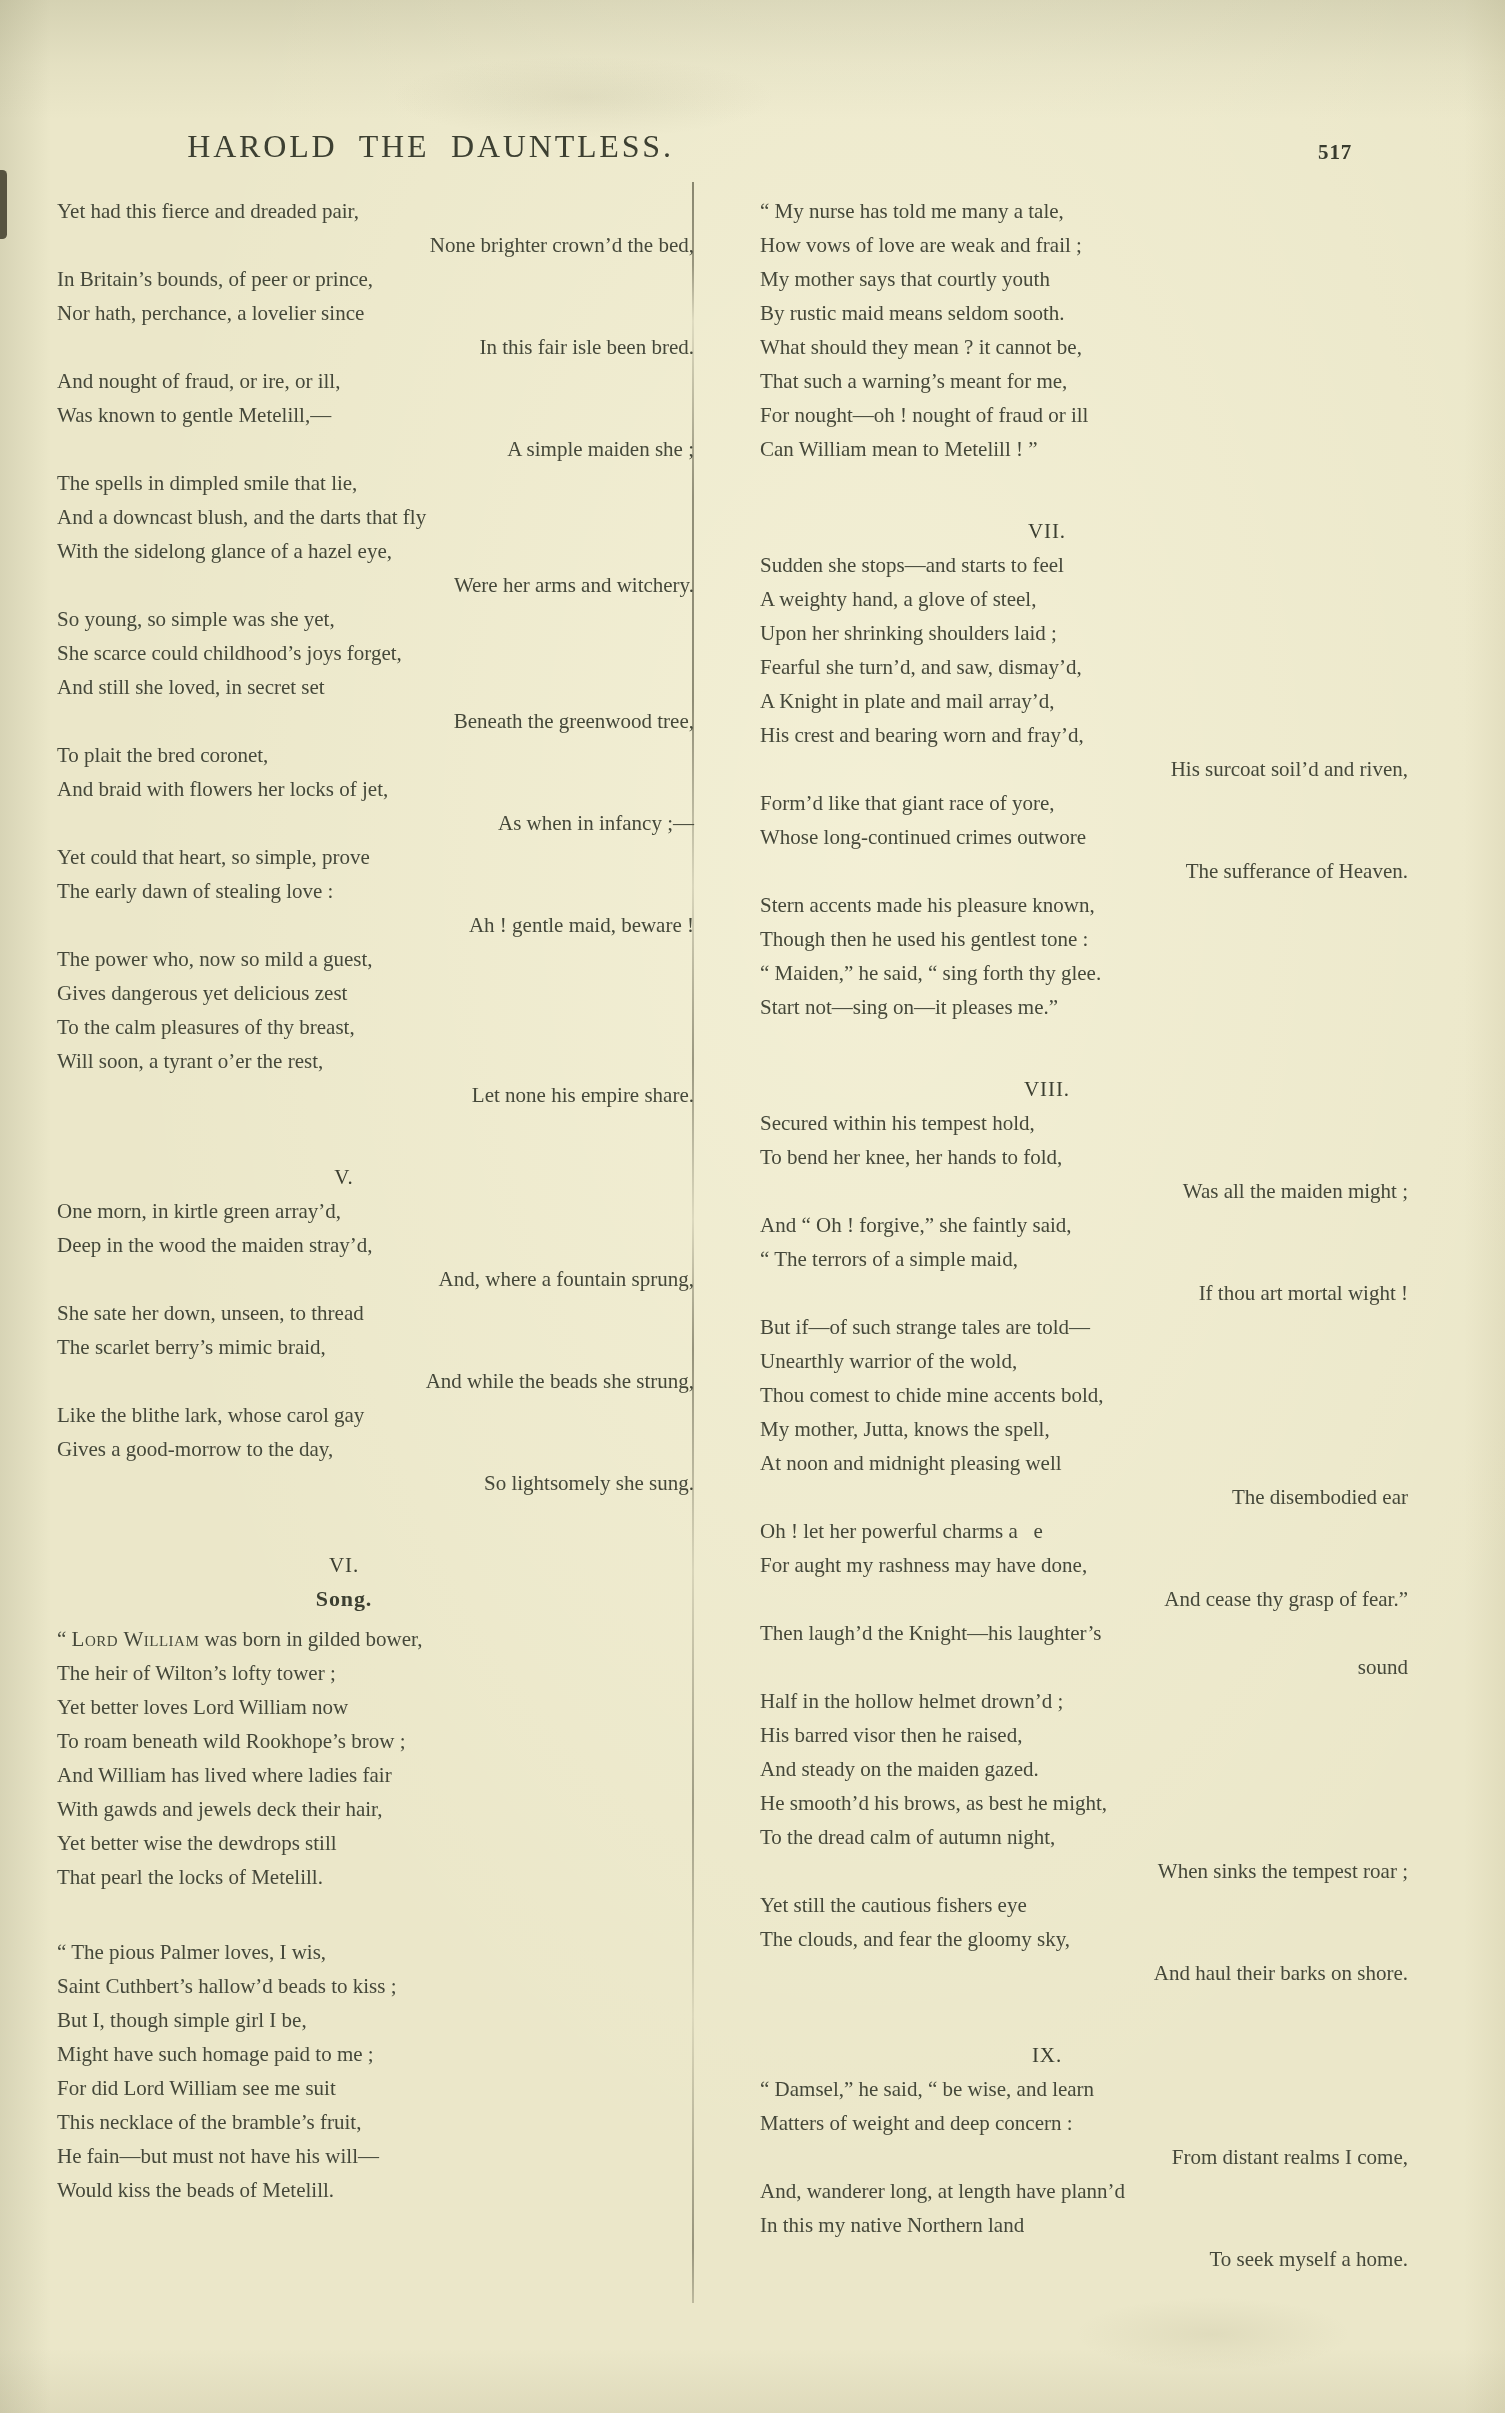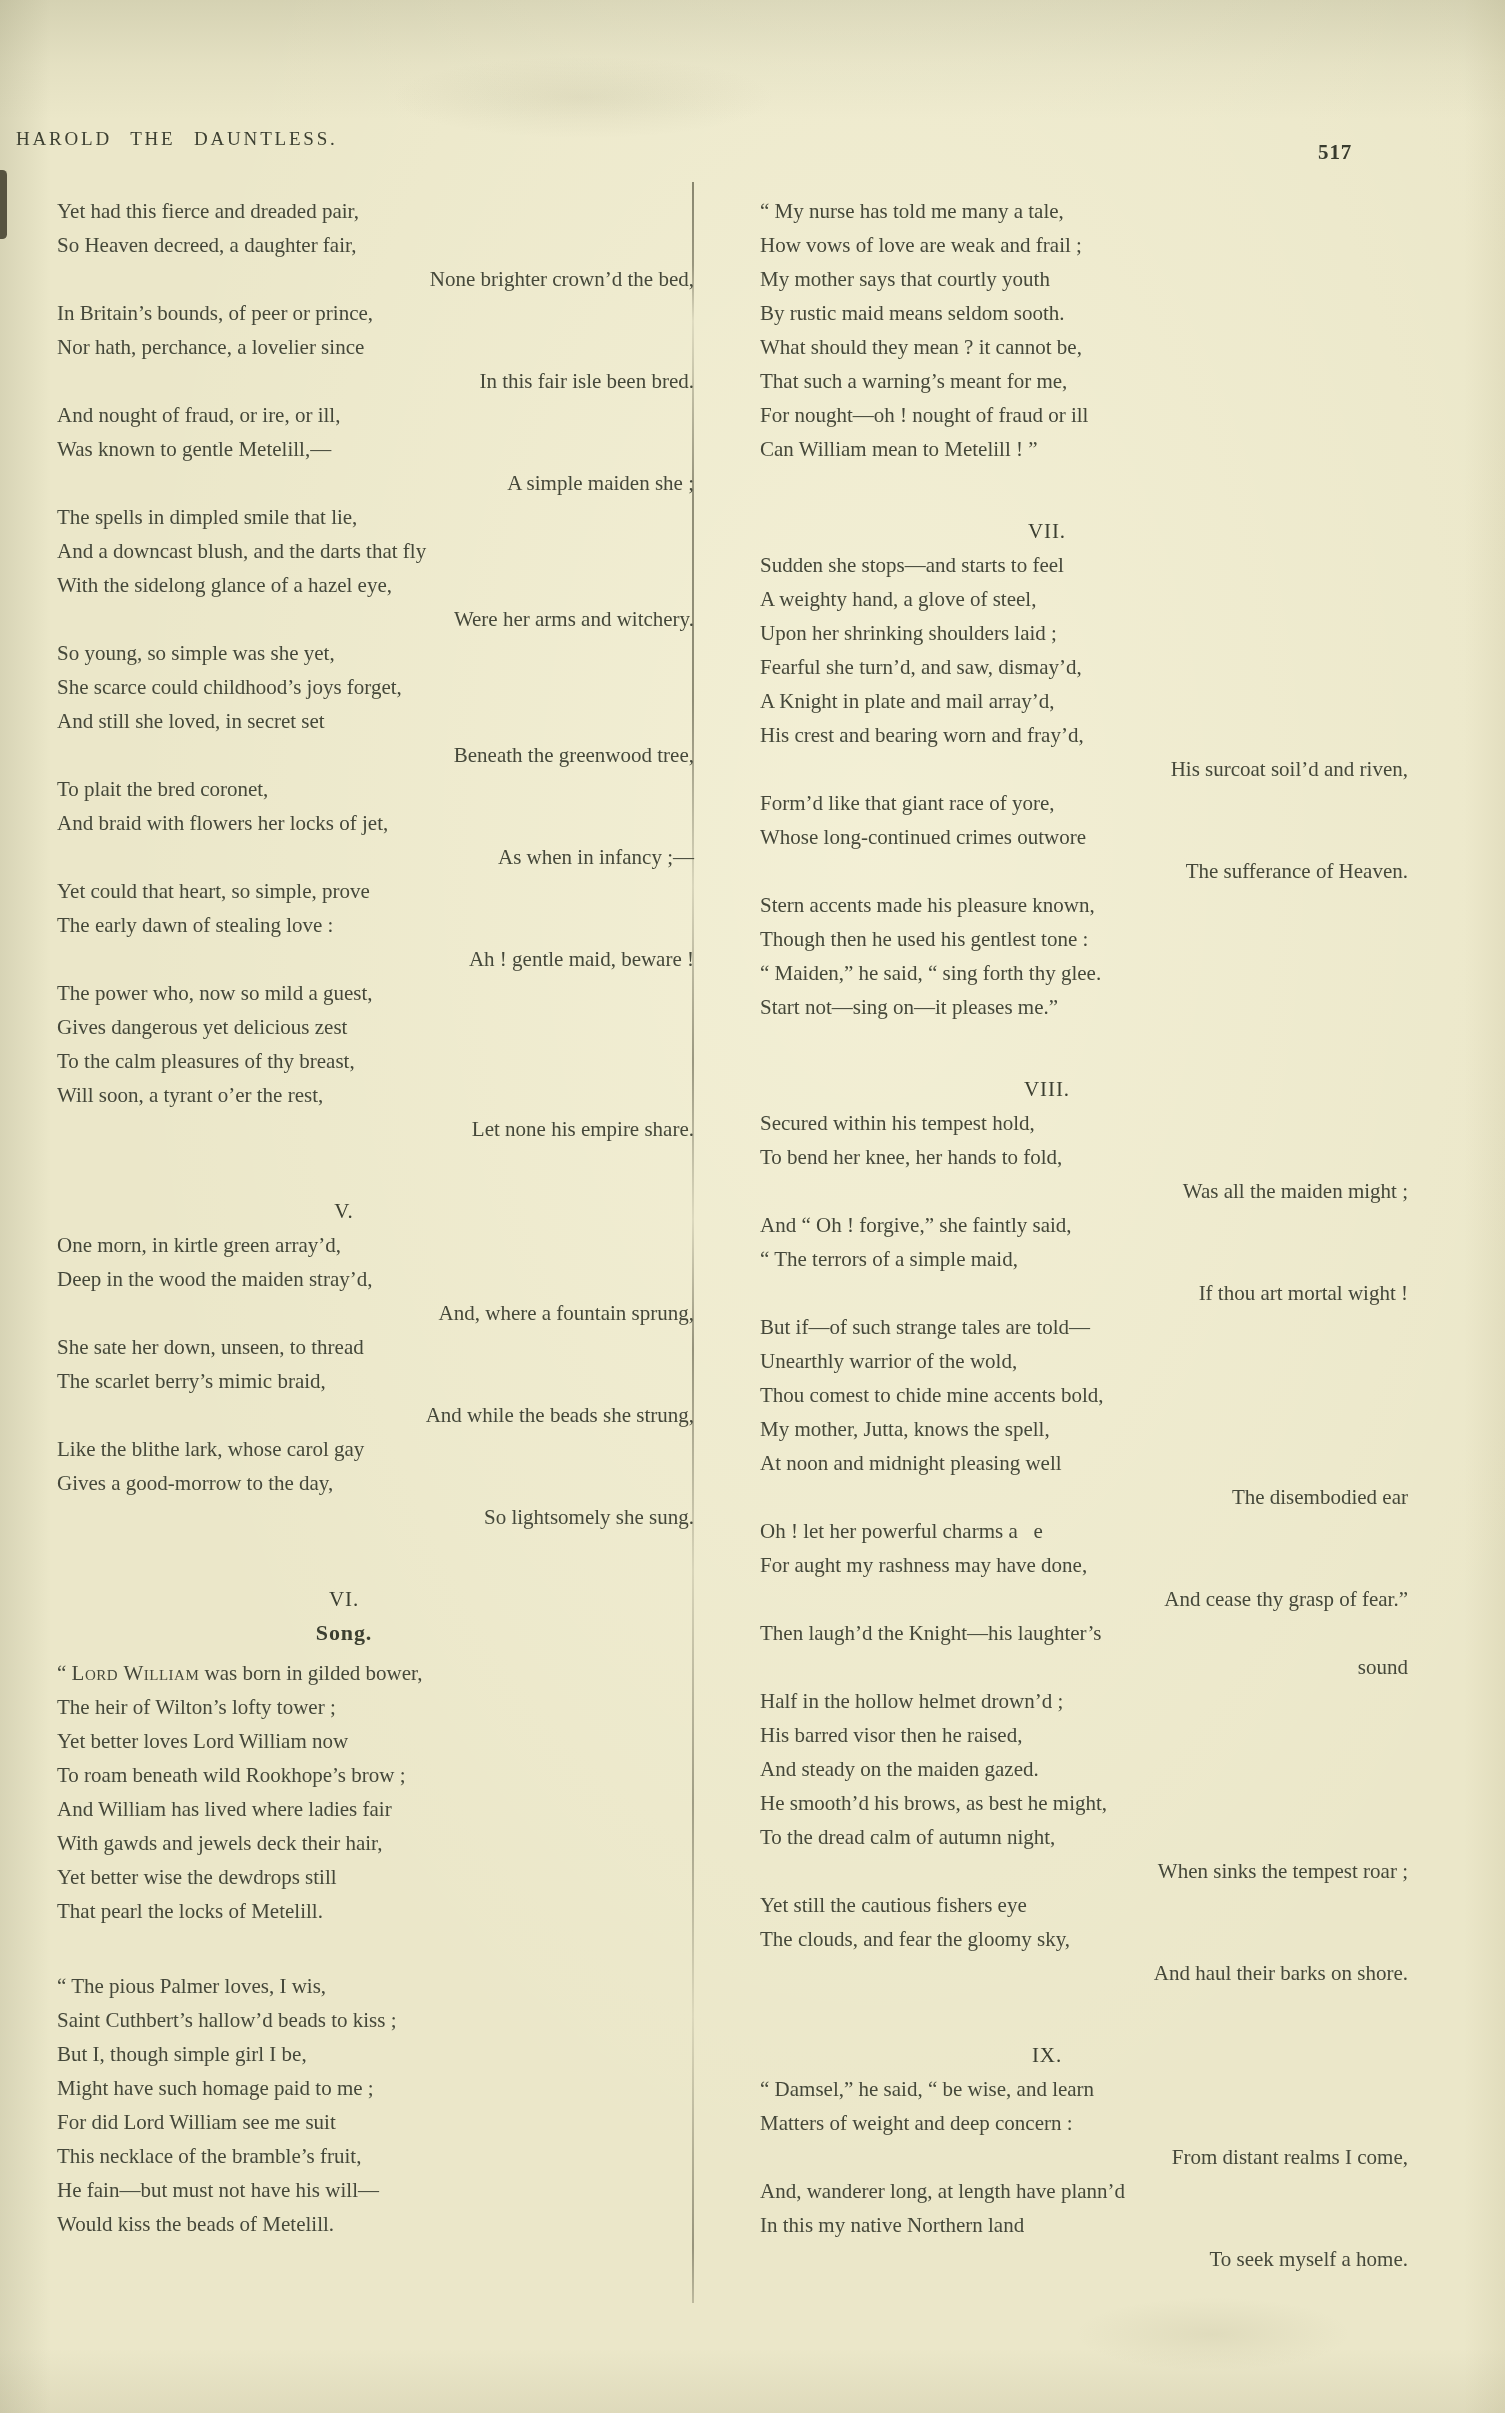--- a/index.html
+++ b/index.html
@@ -15,22 +15,23 @@
     background-color:#ebe7c9;
     background-image:
       radial-gradient(ellipse at 58% 35%, rgba(255,252,232,0.40), rgba(255,252,232,0) 62%),
       linear-gradient(to bottom, rgba(135,135,100,0.22) 0px, rgba(135,135,100,0.07) 65px, rgba(135,135,100,0) 120px),
       linear-gradient(to right, rgba(110,110,78,0.16) 0px, rgba(110,110,78,0) 51px),
       linear-gradient(to left, rgba(150,140,95,0.12) 0px, rgba(150,140,95,0) 42px),
       linear-gradient(to top, rgba(130,122,85,0.12) 0px, rgba(130,122,85,0) 65px);
     color:#474a3b;
   }
   .hdr-title{
-    position:absolute;top:128px;left:16px;width:845px;
-    font-size:19px;letter-spacing:2.8px;word-spacing:11px;
+    position:absolute;top:128px;left:8px;width:845px;
+    text-align:center;
+    font-size:32px;letter-spacing:2.8px;word-spacing:11px;
     color:#3d4032;
   }
   .hdr-pageno{
     position:absolute;top:128px;left:1318px;
     font-size:21px;font-weight:bold;letter-spacing:0.9px;
     color:#383b2e;
     margin-top:12px;
   }
   .col{
     position:absolute;top:194px;
@@ -88,21 +89,20 @@
 
   <div class="hdr-title">HAROLD THE DAUNTLESS.</div>
   <div class="hdr-pageno">517</div>
 
   <div class="divider"></div>
 
   <div class="col col-left">
       <div class="section">
         <div class="stanza">
           <div class="line">Yet had this fierce and dreaded pair,</div>
-          <div class="line">So Heaven decreed, a daughter fair,</div>
           <div class="line ind">None brighter crown’d the bed,</div>
           <div class="line">In Britain’s bounds, of peer or prince,</div>
           <div class="line">Nor hath, perchance, a lovelier since</div>
           <div class="line ind">In this fair isle been bred.</div>
           <div class="line">And nought of fraud, or ire, or ill,</div>
           <div class="line">Was known to gentle Metelill,—</div>
           <div class="line ind">A simple maiden she ;</div>
           <div class="line">The spells in dimpled smile that lie,</div>
           <div class="line">And a downcast blush, and the darts that fly</div>
           <div class="line">With the sidelong glance of a hazel eye,</div>

